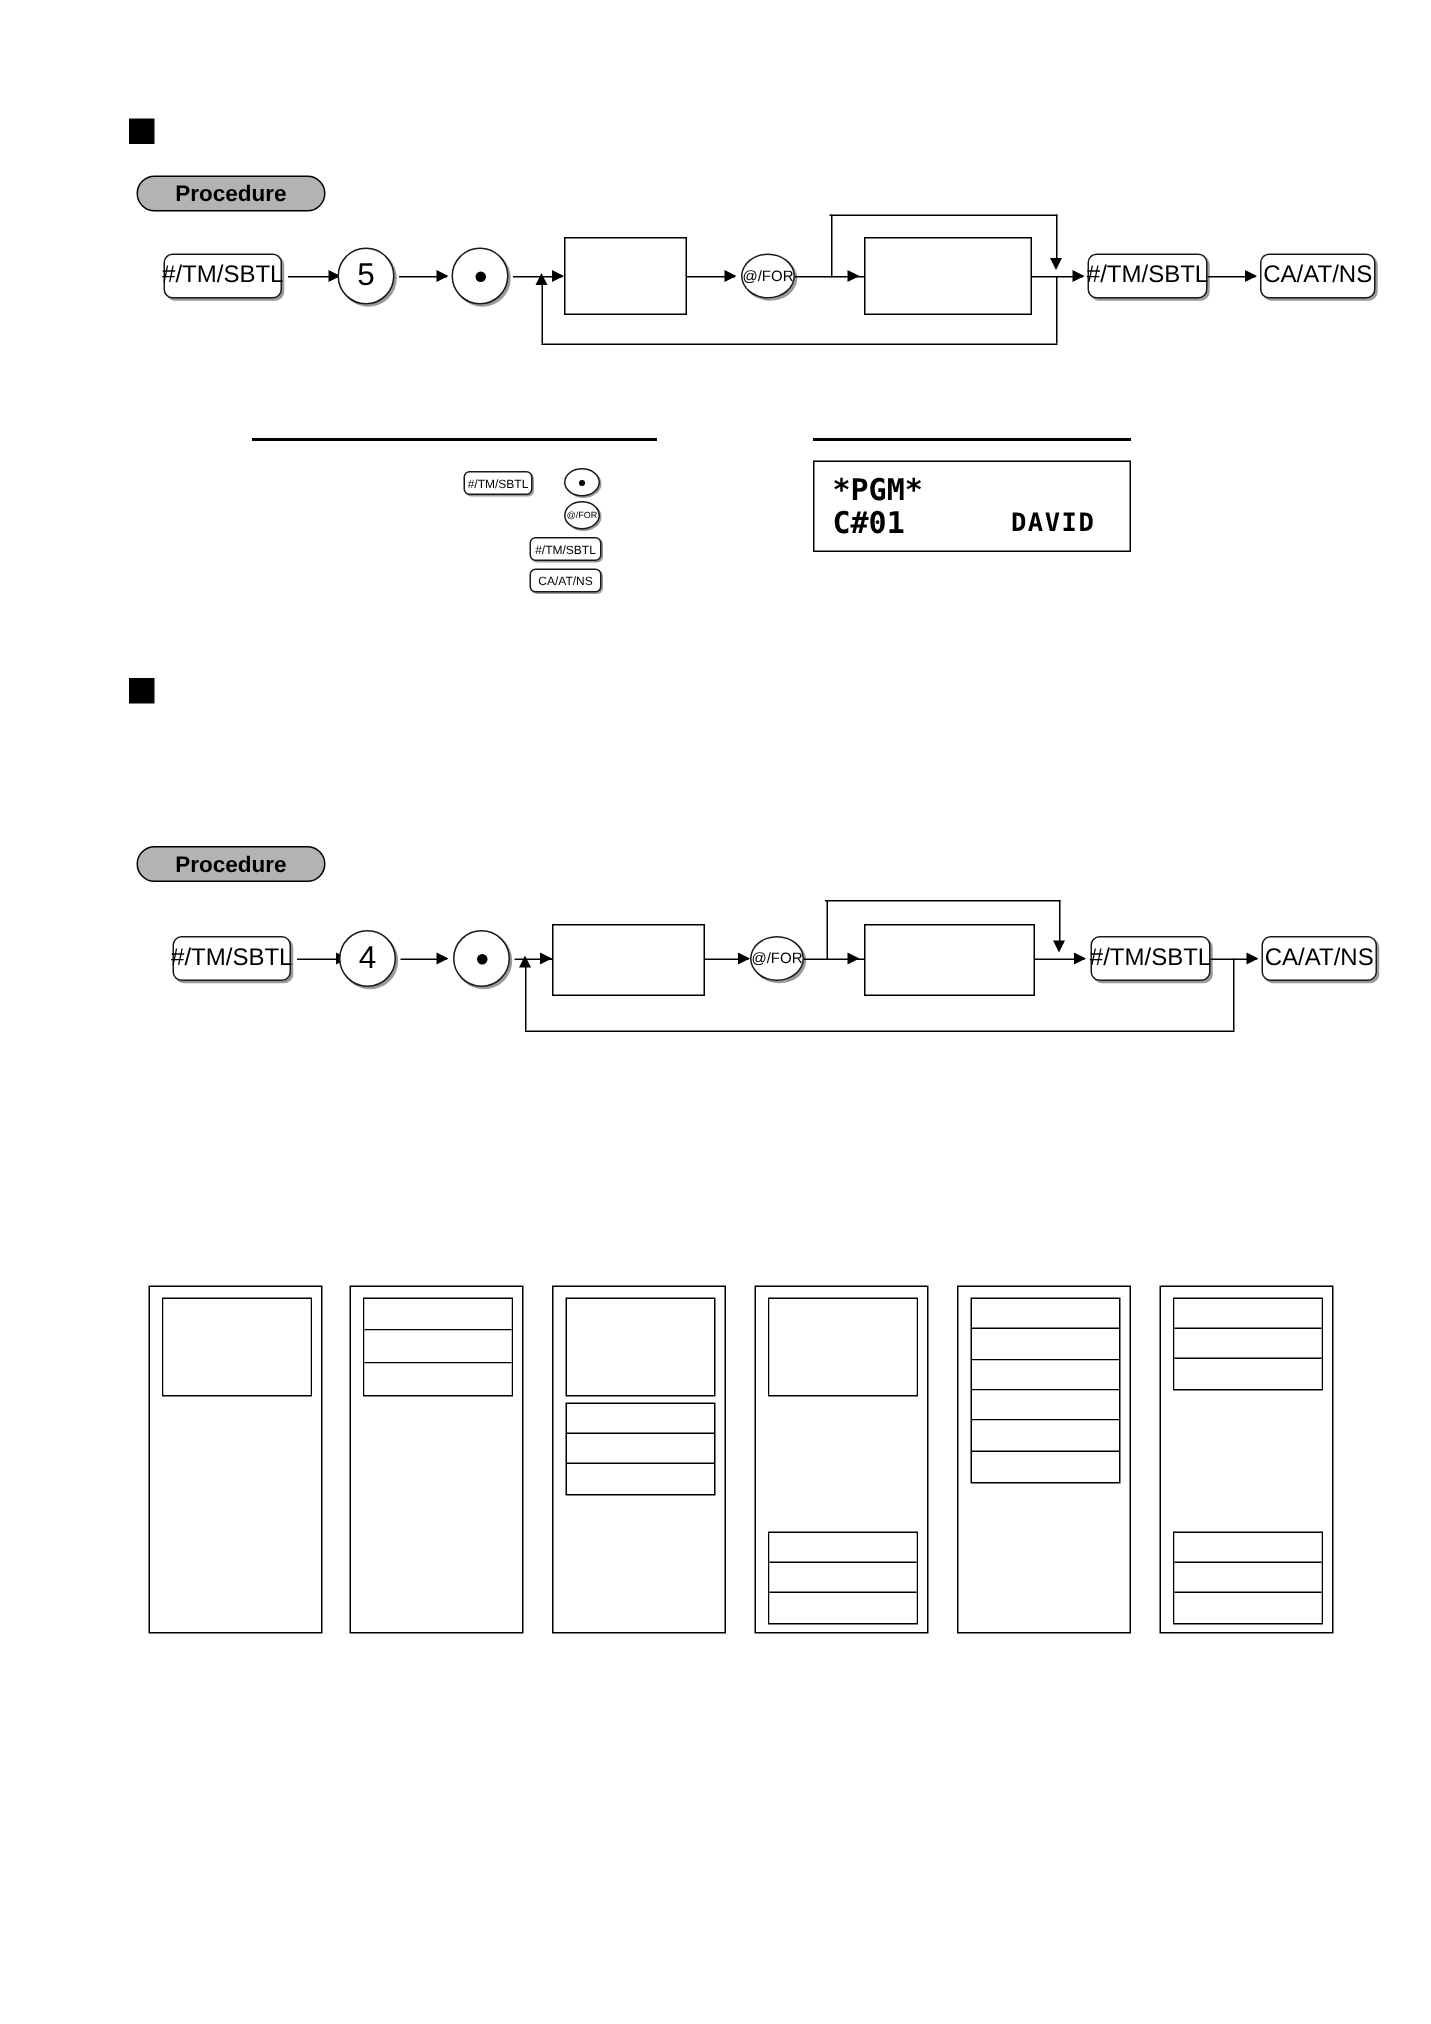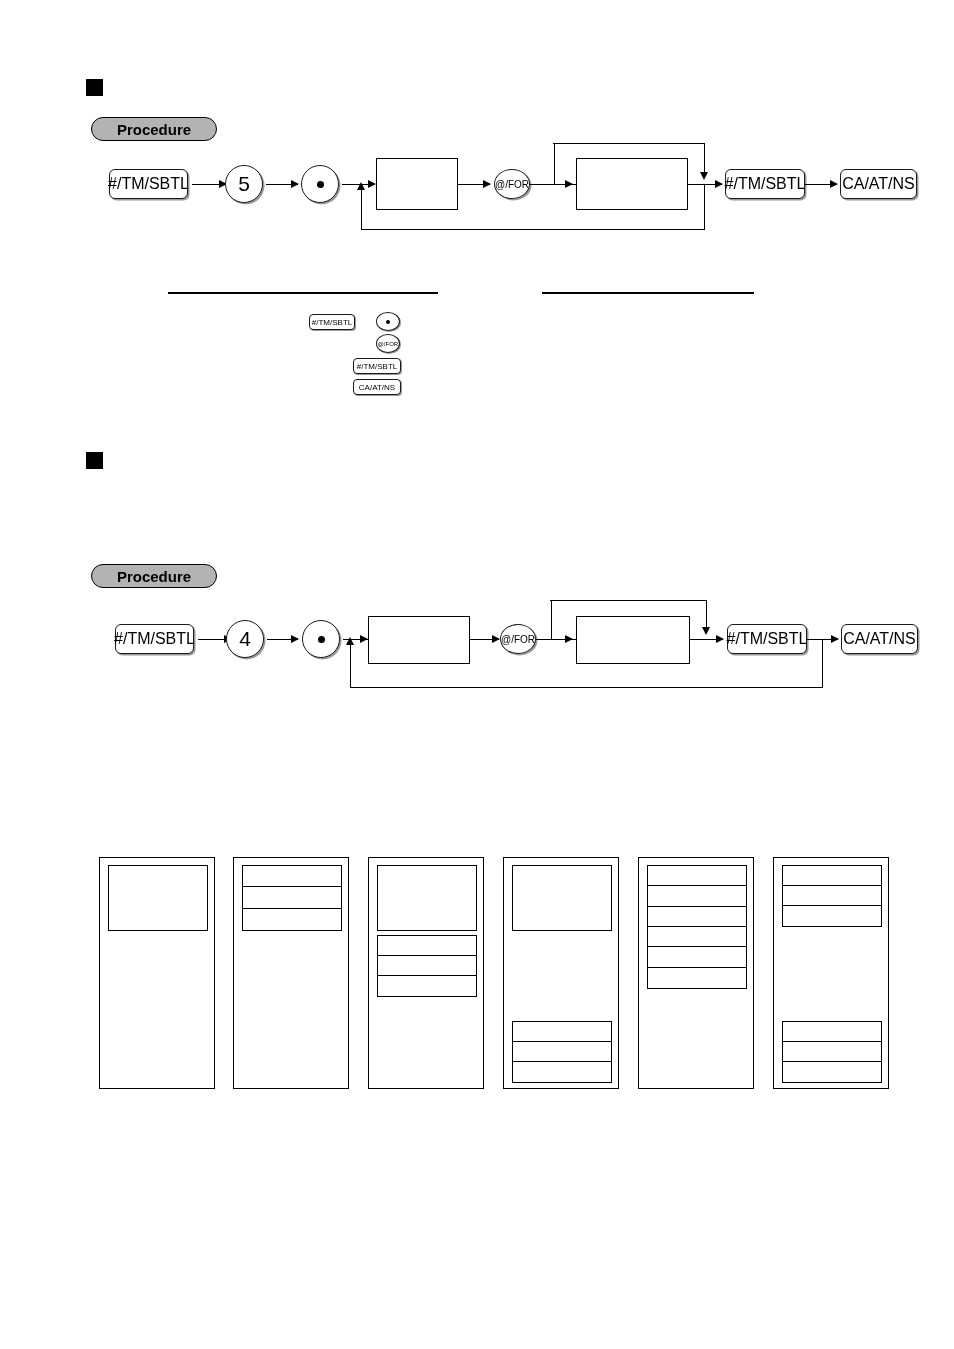--- a/index.html
+++ b/index.html
@@ -245,20 +245,25 @@
   </div>
 
   <div class="key-circle circ-for-small" style="left:360px; top:334px;">@/FOR</div>
 
   <div class="key-rect key-small" style="left:337px; top:358px; width:48px;">#/TM/SBTL</div>
 
   <div class="key-rect key-small" style="left:337px; top:379px; width:48px;">CA/AT/NS</div>
 
   <div class="hrule" style="left:526px; top:292px; width:212px;"></div>
 
+  <div class="lcd" style="left:526px; top:307px; width:212px; height:61px;">
+    <div class="lcd-line lcd-top" style="left:12px; top:6px;">*PGM*</div>
+    <div class="lcd-line lcd-bot" style="left:12px; top:28px;">C#01</div>
+    <div class="lcd-line lcd-name" style="left:131px; top:31px;">DAVID</div>
+  </div>
 
   <div class="sec-bullet" style="left:70px; top:452px;"></div>
 
   <div class="proc-pill" style="left:75px; top:564px;">Procedure</div>
 
   <div class="key-rect key-big" style="left:99px; top:624px; width:79px;">#/TM/SBTL</div>
 
   <div class="hline" style="left:182px; top:639px; width:33px;"></div>
   <div class="arrow-r" style="left:208px; top:634.5px;"></div>
 

